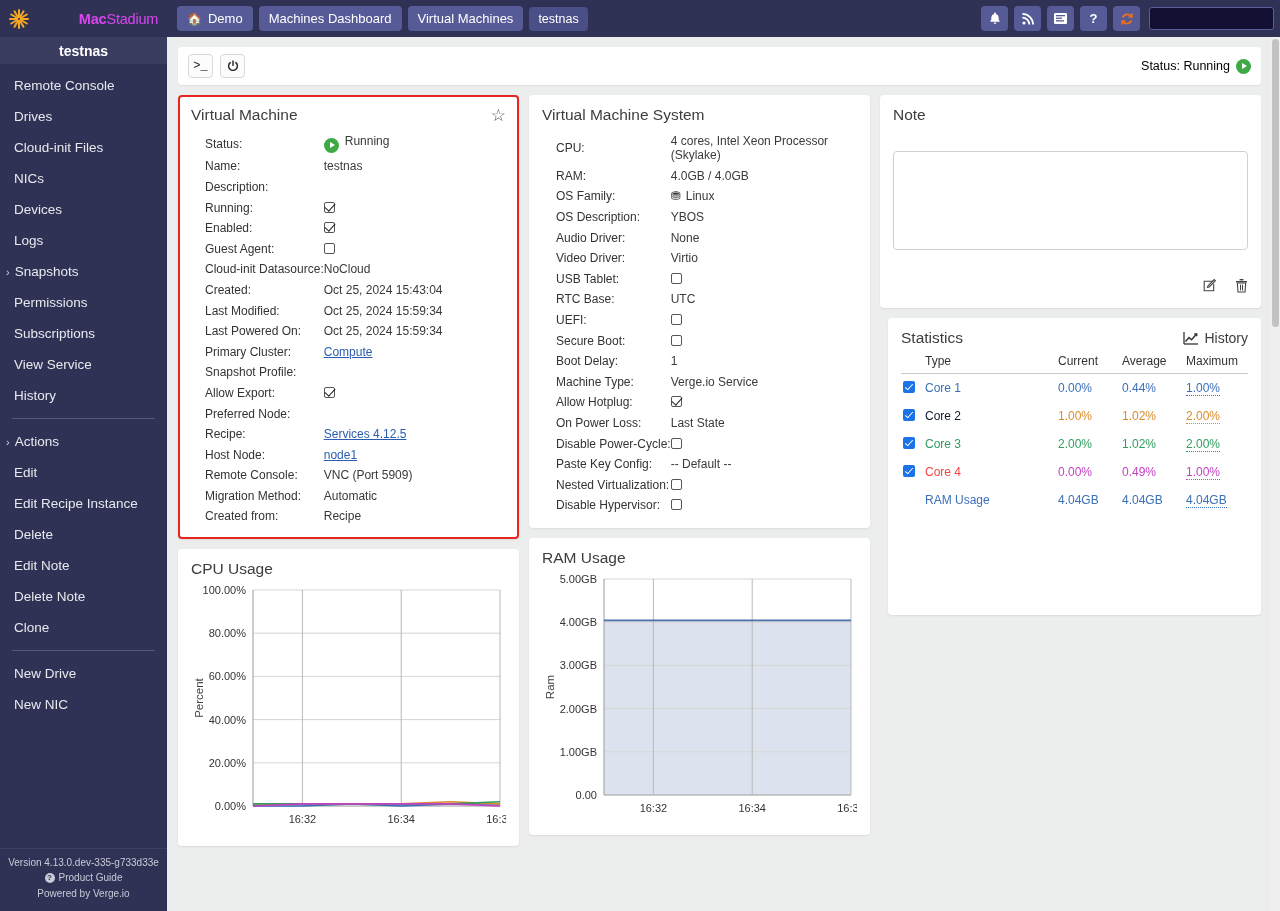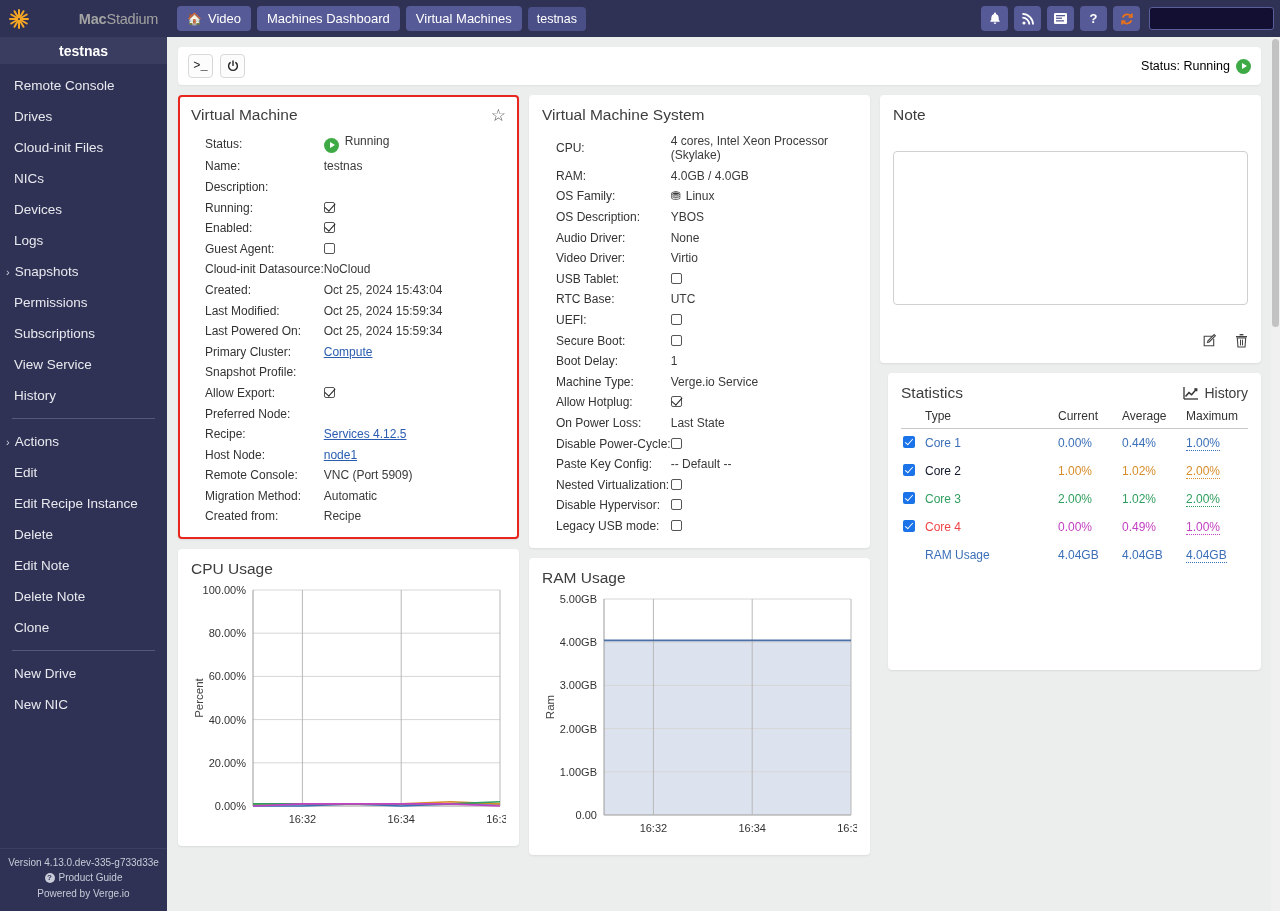--- a/index.html
+++ b/index.html
@@ -21,21 +21,21 @@
   .brand {
     height: 37px; display: flex; align-items: center; justify-content: center;
     background: #2f3254;
   }
   .brand-logo { display: flex; align-items: center; gap: 2px; }
   .sun-icon { width: 20px; height: 20px; position: relative; flex: 0 0 20px; }
   .sun-icon i {
     position: absolute; left: 9px; top: 0; width: 2px; height: 9px;
     background: #f5a623; transform-origin: 1px 10px; border-radius: 1px;
   }
-  .brand-text { color: #a3a3a3; font-size: 14.5px; letter-spacing: -0.2px; padding-left: 48px; }
+  .brand-text { color: #d946ef; font-size: 14.5px; letter-spacing: -0.2px; padding-left: 48px; }
   .brand-text b { font-weight: bold; }
   .brand-text span { font-weight: normal; }
 
   .vm-name-head {
     height: 27px; background: #3a3d60; color: #fff;
     font-size: 14px; font-weight: bold;
     display: flex; align-items: center; justify-content: center;
   }
   .nav { padding-top: 6px; flex: 1 1 auto; overflow: hidden; }
   .nav-item {
@@ -144,21 +144,21 @@
   .play-ico {
     width: 15px; height: 15px; border-radius: 50%; background: #3eaa46;
     display: inline-flex; align-items: center; justify-content: center; vertical-align: -3px;
   }
   .play-ico::after {
     content: ""; border-left: 5px solid #fff; border-top: 3.5px solid transparent;
     border-bottom: 3.5px solid transparent; margin-left: 2px;
   }
 
   
-  .note-card { height: 268px; display: flex; flex-direction: column; gap: 20px; }
+  .note-card { height: 213px; display: flex; flex-direction: column; gap: 20px; }
   .note-area { flex: 1 1 auto; border: 1px solid #d0d0d0; border-radius: 4px; background: #fff; }
   .note-actions { display: flex; justify-content: flex-end; gap: 18px; padding-top: 8px; color: #444; font-size: 14px; }
   .note-actions span { cursor: pointer; }
 
   
   .chart-card { height: 297px; display: flex; flex-direction: column; }
   .chart-area { flex: 1 1 auto; position: relative; }
   .chart-card .card-title { margin-bottom: 2px; }
 
   
@@ -283,21 +283,21 @@
       </div>
       <div>Powered by Verge.io</div>
     </div>
   </div>
 
   <div class="right">
 
     <div class="topbar">
       <button class="crumb">
         <span class="home-ico">🏠</span>
-        <span>Video</span>
+        <span>Demo</span>
       </button>
       <button class="crumb">Machines Dashboard</button>
       <button class="crumb">Virtual Machines</button>
       <button class="crumb dim small">testnas</button>
       <div class="topbar-spacer"></div>
 
       <div class="tb-icon">
         <svg width="12" height="13" viewBox="0 0 12 13" fill="#fff">
             <path d="M6 0.6a1 1 0 0 1 1 1v.4a3.6 3.6 0 0 1 2.7 3.4v2.2l1 1.6v.6H1.3v-.6l1-1.6V5.4A3.6 3.6 0 0 1 5 2V1.6a1 1 0 0 1 1-1zM4.6 10.6h2.8a1.4 1.4 0 0 1-2.8 0z"></path>
           </svg>
@@ -534,24 +534,20 @@
                   <tr>
                     <td class="k">Paste Key Config:</td>
                     <td class="v">-- Default --</td>
                   </tr>
                   <tr>
                     <td class="k">Nested Virtualization:</td>
                     <td class="v"><span class="chk"></span></td>
                   </tr>
                   <tr>
                     <td class="k">Disable Hypervisor:</td>
-                    <td class="v"><span class="chk"></span></td>
-                  </tr>
-                  <tr>
-                    <td class="k">Legacy USB mode:</td>
                     <td class="v"><span class="chk"></span></td>
                   </tr>
                 </tbody>
               </table>
           </div>
           <div class="card chart-card">
             <div class="card-title">RAM Usage</div>
             <div class="chart-area" id="ramChart"><svg width="315" height="254">
                   <rect x="62" y="51.47199999999998" width="247" height="174.52800000000002" fill="#dde3ee"></rect>
                   <line x1="62" x2="309" y1="226" y2="226" stroke="#9a9a9a" stroke-width="1"></line>

